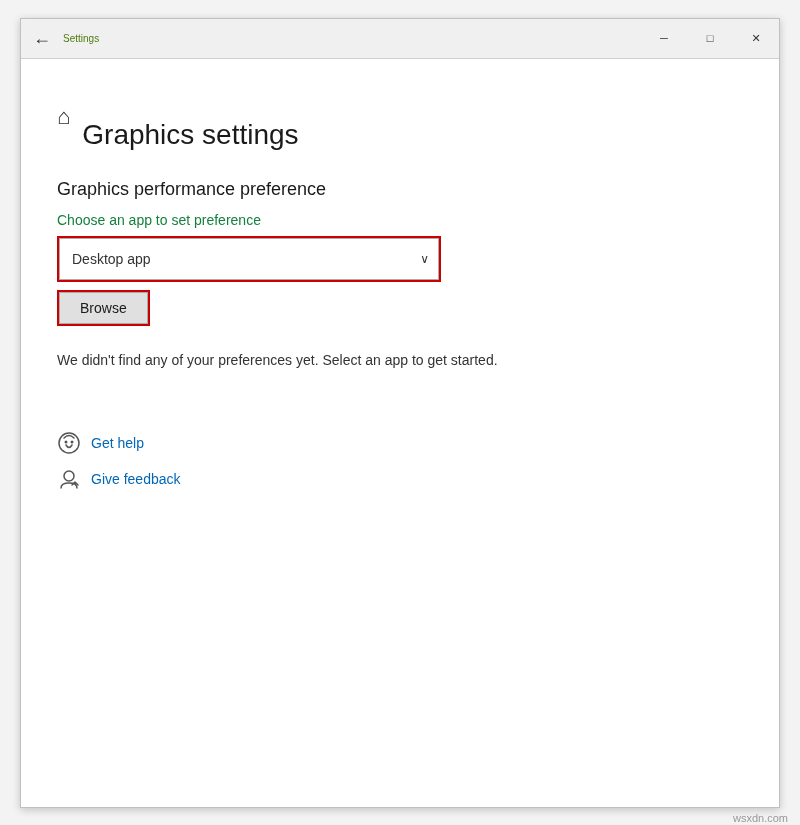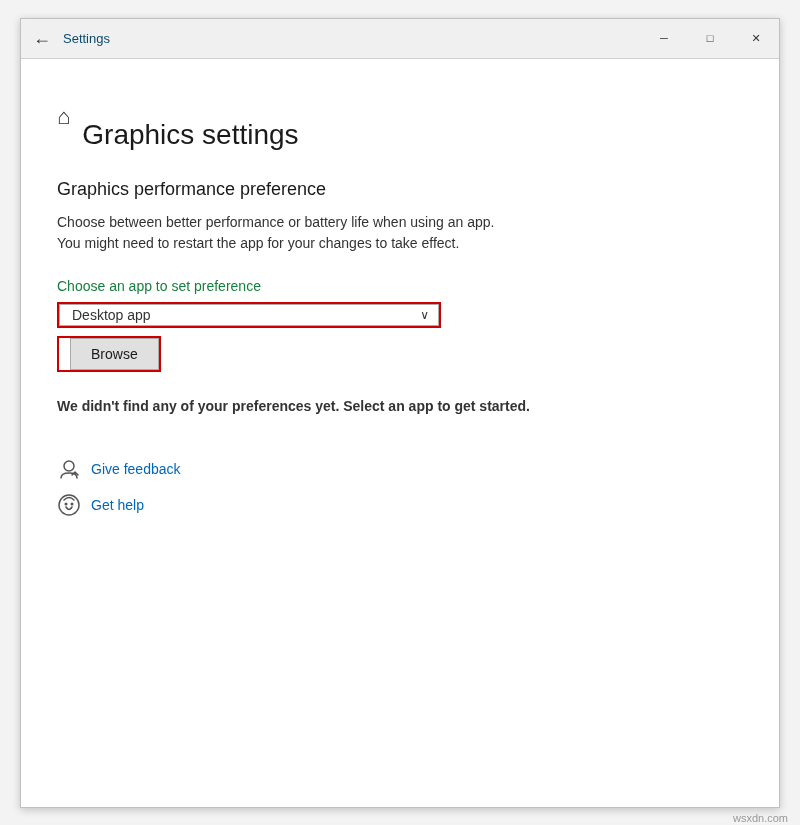--- a/index.html
+++ b/index.html
@@ -47,22 +47,22 @@
     }
 
     .titlebar-back {
       font-size: 18px;
       cursor: pointer;
       color: #333;
       line-height: 1;
     }
 
     .titlebar-title {
-      font-size: 13px;
-      color: #0c4a6e;
+      font-size: 10px;
+      color: #4d7c0f;
       font-weight: 400;
     }
 
     .titlebar-controls {
       display: flex;
       height: 100%;
     }
 
     .titlebar-btn {
       width: 46px;
@@ -129,21 +129,21 @@
       margin-bottom: 4px;
     }
 
     .dropdown-container {
       position: relative;
       display: inline-block;
     }
 
     .dropdown-container select {
       width: 380px;
-      height: 22px;
+      height: 42px;
       padding: 0 36px 0 12px;
       font-size: 14px;
       color: #333;
       background: #ffffff;
       border: 1px solid #ababab;
       appearance: none;
       -webkit-appearance: none;
       cursor: pointer;
       outline: none;
     }
@@ -156,40 +156,38 @@
       pointer-events: none;
       font-size: 12px;
       color: #333;
     }
 
     .browse-wrapper {
       border: 2px solid #cc0000;
       display: inline-block;
       margin-top: 4px;
       margin-bottom: 24px;
-      padding-left: 11px;
     }
 
     .browse-btn {
       padding: 7px 20px;
       font-size: 14px;
       background: #e0e0e0;
       border: 1px solid #ababab;
       cursor: pointer;
       color: #1a1a1a;
       outline: none;
       min-width: 80px;
     }
 
     .no-preferences-text {
       font-size: 14px;
       color: #333;
-      margin-bottom: 40px;
+      margin-bottom: 60px;
       line-height: 1.5;
-      font-weight: bold;
     }
 
     .footer-links {
       display: flex;
       flex-direction: column;
       gap: 12px;
       margin-top: 40px;
     }
 
     .footer-link-item {
@@ -245,24 +243,20 @@
     
     <div class="page-header">
       <span class="home-icon">⌂</span>
       <h1 class="page-title">Graphics settings</h1>
     </div>
 
     
     <h2 class="section-title">Graphics performance preference</h2>
 
     
-    <p class="description">
-      <span>Choose between better performance or battery life when using an app.</span><br>
-      <span>You might need to restart the app for your changes to take effect.</span>
-    </p>
 
     
     <p class="choose-label">Choose an app to set preference</p>
 
     
     <div class="dropdown-wrapper">
       <div class="dropdown-container">
         <select>
           <option>Desktop app</option>
           <option>Microsoft Store app</option>
@@ -276,40 +270,40 @@
     
     <div class="browse-wrapper">
       <button class="browse-btn">Browse</button>
     </div>
 
     
     <p class="no-preferences-text">We didn't find any of your preferences yet. Select an app to get started.</p>
 
     
     <div class="footer-links">
-      <div class="footer-link-item">
-        <div class="footer-link-icon">
-          <svg width="22" height="22" viewBox="0 0 22 22" fill="none">
-            <circle cx="11" cy="8" r="5" stroke="#555" stroke-width="1.5" fill="none"></circle>
-            <path d="M3 20 Q3 15 11 15 Q19 15 19 20" stroke="#555" stroke-width="1.5" fill="none" stroke-linecap="round"></path>
-            <path d="M14 17 L17 14 L20 17" stroke="#555" stroke-width="1.5" fill="none" stroke-linecap="round" stroke-linejoin="round"></path>
-          </svg>
-        </div>
-        <a class="footer-link-text" href="#">Give feedback</a>
-      </div>
       <div class="footer-link-item">
         <div class="footer-link-icon">
           <svg width="22" height="22" viewBox="0 0 22 22" fill="none">
             <circle cx="11" cy="11" r="10" stroke="#555" stroke-width="1.5" fill="none"></circle>
             <circle cx="8" cy="10" r="1.5" fill="#555"></circle>
             <path d="M8 13 Q11 18 14 13" stroke="#555" stroke-width="1.5" fill="none" stroke-linecap="round"></path>
             <circle cx="14" cy="10" r="1.5" fill="#555"></circle>
             <path d="M6 6 Q11 1 16 6" stroke="#555" stroke-width="1.5" fill="none" stroke-linecap="round"></path>
           </svg>
         </div>
         <a class="footer-link-text" href="#">Get help</a>
       </div>
+      <div class="footer-link-item">
+        <div class="footer-link-icon">
+          <svg width="22" height="22" viewBox="0 0 22 22" fill="none">
+            <circle cx="11" cy="8" r="5" stroke="#555" stroke-width="1.5" fill="none"></circle>
+            <path d="M3 20 Q3 15 11 15 Q19 15 19 20" stroke="#555" stroke-width="1.5" fill="none" stroke-linecap="round"></path>
+            <path d="M14 17 L17 14 L20 17" stroke="#555" stroke-width="1.5" fill="none" stroke-linecap="round" stroke-linejoin="round"></path>
+          </svg>
+        </div>
+        <a class="footer-link-text" href="#">Give feedback</a>
+      </div>
     </div>
 
   </div>
 </div>
 
 <div class="watermark">wsxdn.com</div>
 
 </body></html>

